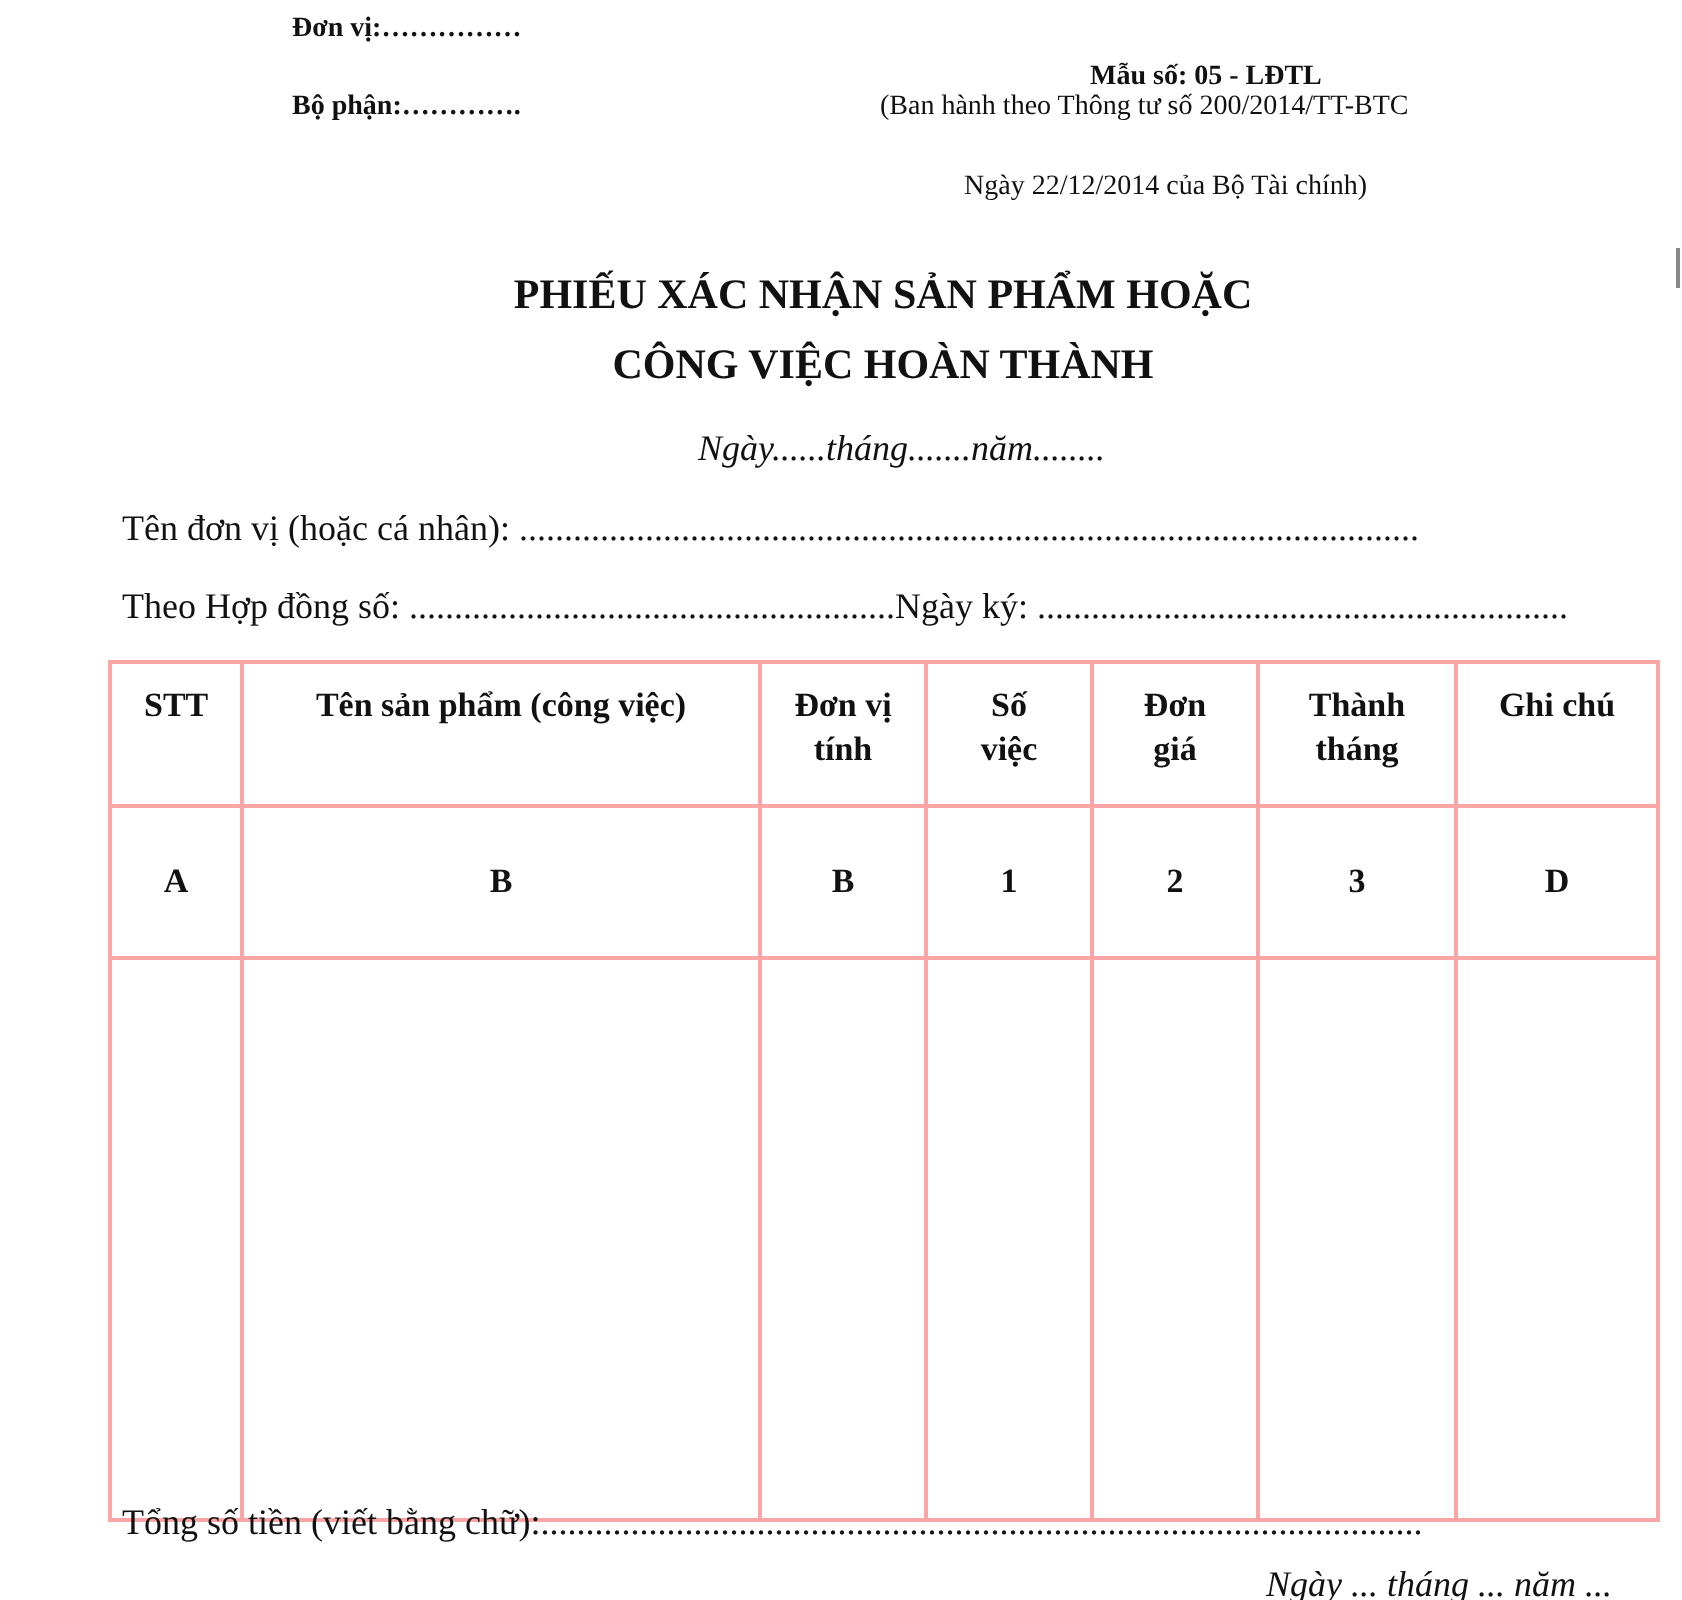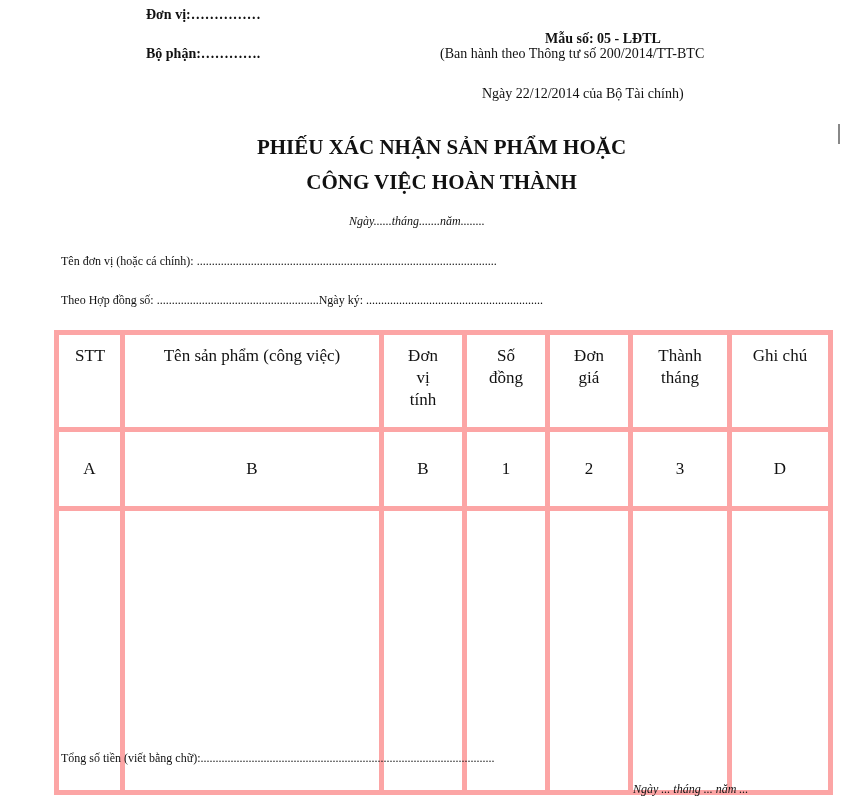--- a/index.html
+++ b/index.html
@@ -6,29 +6,29 @@
   body {
     width: 841px; height: 800px; overflow: hidden; position: relative;
     font-family: "Liberation Serif", "DejaVu Serif", serif;
     color: #111;
   }
   .abs { position: absolute; white-space: nowrap; }
   .bold { font-weight: bold; }
   .hdr { font-size: 14px; }
   .title { font-size: 21px; font-weight: bold; left: 0; width: 883px; text-align: center; }
   .italic { font-style: italic; }
-  .line { font-size: 12px; }
+  .line { font-size: 18px; }
   .cursor-mark { position: absolute; left: 838px; top: 124px; width: 2px; height: 20px; background: #888; }
 
   table.form {
     position: absolute; left: 54px; top: 330px; width: 774px;
     border-collapse: collapse; font-size: 17px; table-layout: fixed;
   }
   table.form td, table.form th {
-    border: 5px solid #fca5a5; padding: 16px; text-align: center; font-weight: normal;
+    border: 2px solid #fca5a5; padding: 16px; text-align: center; font-weight: bold;
     vertical-align: top; line-height: 22px;
   }
   table.form tr.head th { height: 64px; padding-top: 10px; box-sizing: border-box; }
   table.form tr.codes td { height: 42px; vertical-align: middle; }
   table.form tr.body td { height: 247px; }
   table.form tr.total td { height: 27px; vertical-align: middle; }
   table.form tr.total td.label { text-align: left; padding-left: 8px; }
 </style>
 </head>
 <body>
@@ -38,39 +38,39 @@
 <div class="abs hdr bold" style="left:545px; top:7px;margin-top:24px;">Mẫu số: 05 - LĐTL</div>
 <div class="abs hdr" style="left:440px; top:46px;">(Ban hành theo Thông tư số 200/2014/TT-BTC</div>
 <div class="abs hdr" style="left:482px; top:86px;">Ngày 22/12/2014 của Bộ Tài chính)</div>
 
 <div class="cursor-mark"></div>
 
 <div class="abs title" style="top:135px;">PHIẾU XÁC NHẬN SẢN PHẨM HOẶC</div>
 <div class="abs title" style="top:170px;">CÔNG VIỆC HOÀN THÀNH</div>
 <div class="abs line italic" style="left:349px; top:214px;">Ngày......tháng.......năm........</div>
 
-<div class="abs line" style="left:61px; top:254px;">Tên đơn vị (hoặc cá chính): ....................................................................................................</div>
+<div class="abs line" style="left:61px; top:254px;">Tên đơn vị (hoặc cá nhân): ....................................................................................................</div>
 <div class="abs line" style="left:61px; top:293px;">Theo Hợp đồng số: ......................................................Ngày ký: ...........................................................</div>
 
 <table class="form">
   <colgroup>
     <col style="width:66px">
       <col style="width:259px">
       <col style="width:83px">
       <col style="width:83px">
     <col style="width:83px">
       <col style="width:99px">
       <col style="width:101px">
   </colgroup>
   <tbody>
       <tr class="head">
     <th>STT</th>
     <th>Tên sản phẩm (công việc)</th>
     <th><span>Đơn vị</span><br><span>tính</span></th>
-    <th><span>Số</span><br><span>đồng</span></th>
+    <th><span>Số</span><br><span>việc</span></th>
     <th>Đơn giá</th>
     <th><span>Thành</span><br><span>tháng</span></th>
     <th>Ghi chú</th>
   </tr>
   <tr class="codes">
     <td>A</td>
     <td>B</td>
     <td>B</td>
     <td>1</td>
     <td>2</td>

